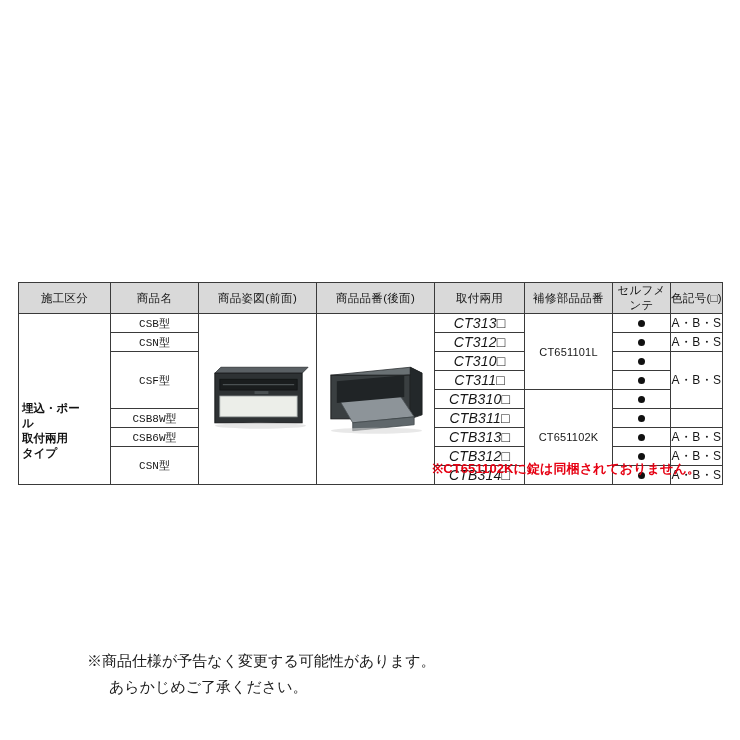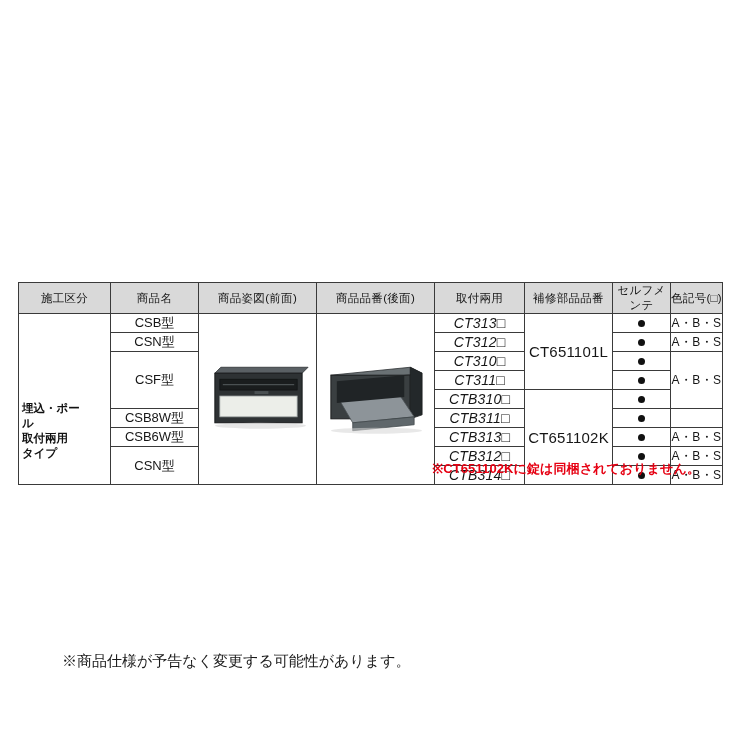--- a/index.html
+++ b/index.html
@@ -61,31 +61,32 @@
   col.c-parts { width: 88px; }
   col.c-self  { width: 58px; }
   col.c-color { width: 52px; }
 
   td.rowcell {
     height: 18px;
     font-size: 11.5px;
   }
   td.name-cell {
     text-align: center;
-    font-size: 13px;
+    font-size: 11px;
     color: #2b2b2b;
+    font-family: Liberation Mono, monospace;
   }
   td.hinban {
     text-align: center;
     letter-spacing: 0.2px;
     font-size: 14px;
     font-style: italic;
   }
   td.parts {
-    font-size: 15px;
+    font-size: 11px;
     letter-spacing: 0.2px;
   }
   td.color {
     font-size: 12px;
     letter-spacing: 0.4px;
   }
   .dot {
     display: inline-block;
     width: 7px;
     height: 7px;
@@ -155,21 +156,21 @@
   
   .bottom-notes {
     position: absolute;
     left: 62px;
     top: 648px;
     width: 660px;
     font-size: 15px;
     line-height: 26px;
     color: #1a1a1a;
   }
-  .bottom-notes div { white-space: nowrap; }
+  .bottom-notes div { white-space: nowrap; margin-left: 25px; }
   .indent { padding-left: 22px; }
 </style>
 </head>
 <body>
 
 <div class="sheet">
 
   <div class="table-wrap">
     <table class="spec">
       <colgroup>
@@ -332,15 +333,16 @@
         </tr>
 
       </tbody>
     </table>
   </div>
 
   <div class="warn-note">※CT651102Kに錠は同梱されておりません。</div>
 
   <div class="bottom-notes">
     <div>※商品仕様が予告なく変更する可能性があります。</div>
+    <div class="indent">あらかじめご了承ください。</div>
   </div>
 
 </div>
 
 </body></html>

